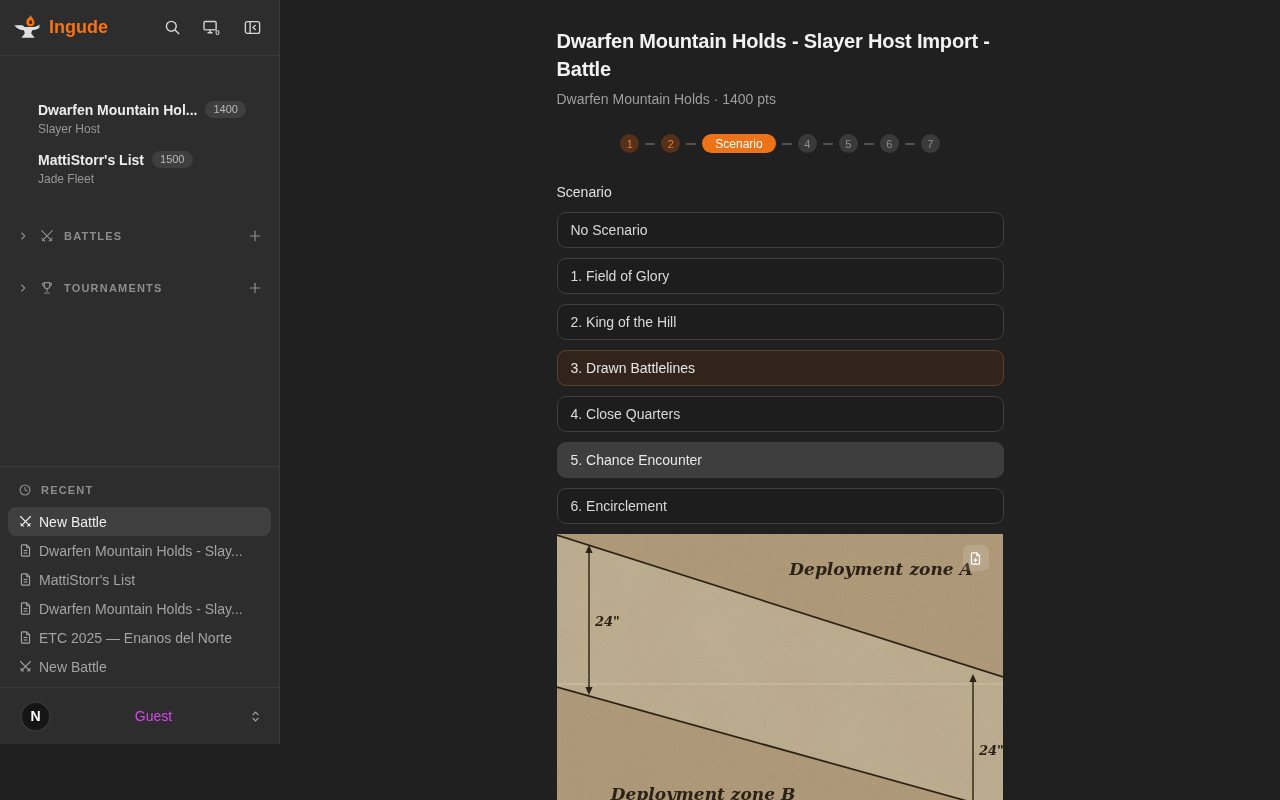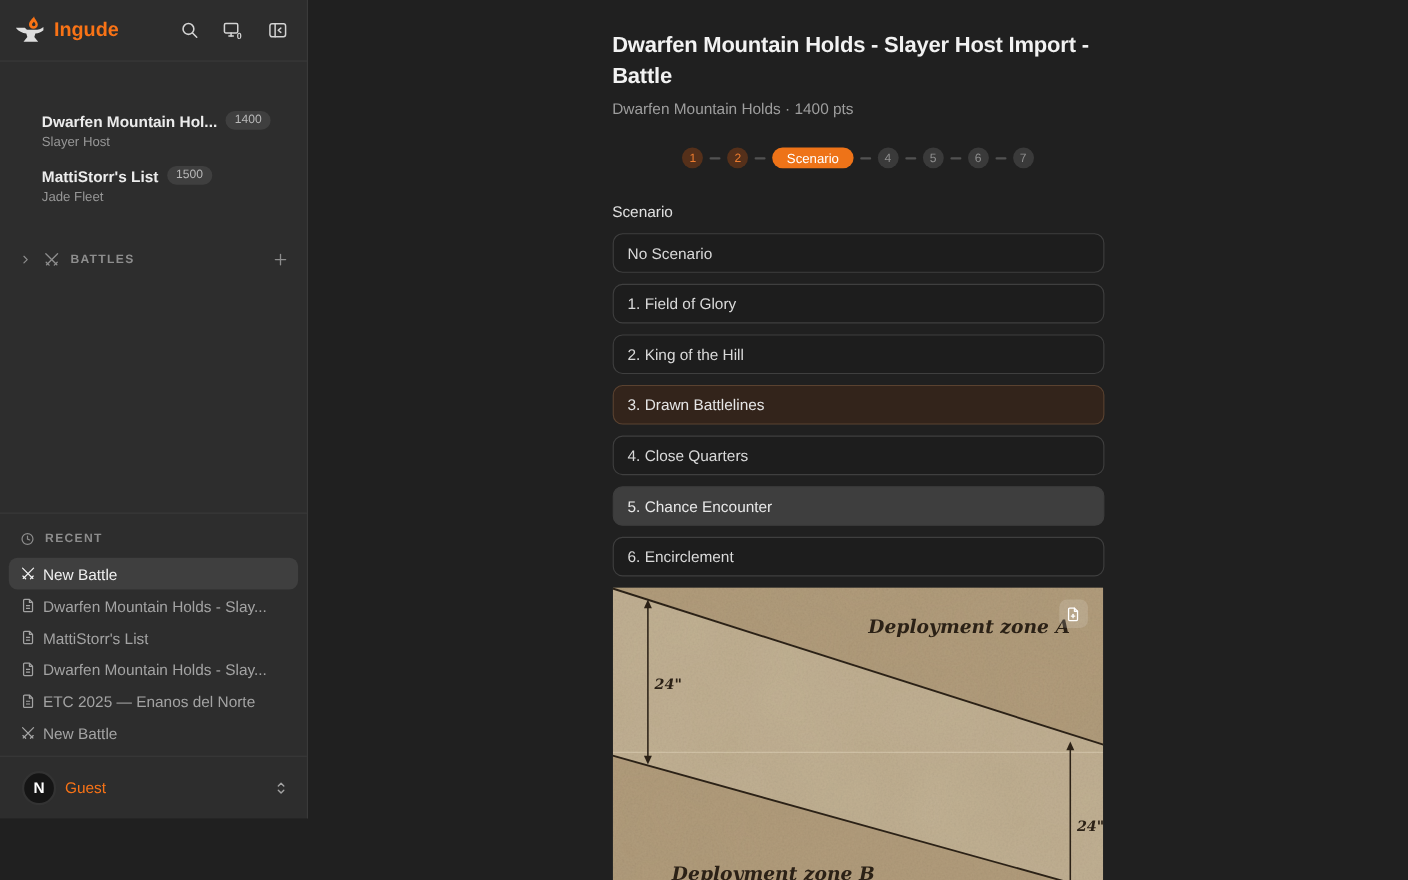--- a/index.html
+++ b/index.html
@@ -41,21 +41,21 @@
   .recent-item { display:flex; align-items:center; gap:6px; height:29px; padding:0 10px;
     border-radius:8px; color:#a3a3a3; font-size:14px; cursor:pointer; white-space:nowrap; }
   .recent-item.active { background:#3f3f3f; color:#efefef; }
   .recent-item .ri-icon { display:flex; flex-shrink:0; }
   .ri-label { overflow:hidden; text-overflow:ellipsis; }
 
   .user-row { border-top:1px solid #3a3a3a; height:57px; display:flex; align-items:center;
     padding:0 16px 0 20px; flex-shrink:0; cursor:pointer; }
   .avatar { width:31px; height:31px; border-radius:50%; background:#151515; border:2px solid #333;
     color:#fff; font-size:14px; font-weight:600; display:flex; align-items:center; justify-content:center; }
-  .user-name { font-size:14px; color:#f97316; margin-left:8px; flex:1; }
+  .user-name { font-size:14px; color:#d946ef; margin-left:8px; flex:1;text-align:center; }
   .user-unfold { color:#a3a3a3; display:flex; }
 
   
   .main { flex:1; height:800px; overflow:hidden; }
   .content { width:447px; margin:0 auto; padding-top:27px; }
   .page-title { font-size:20px; font-weight:700; line-height:28px; color:#f2f2f2;
     letter-spacing:-0.2px; width:462px; }
   .page-subtitle { font-size:14px; color:#9e9e9e; margin-top:8px; }
 
   .stepper { margin-top:27px; display:flex; align-items:center; justify-content:center; gap:6px; }
@@ -162,20 +162,43 @@
         <span class="section-plus">
           <svg width="16" height="16" viewBox="0 0 24 24" fill="none" stroke="currentColor" stroke-width="1.8" stroke-linecap="round">
               <line x1="12" y1="5" x2="12" y2="19"></line>
               <line x1="5" y1="12" x2="19" y2="12"></line>
             </svg>
         </span>
       </div>
 
       <div class="gap-md"></div>
 
+      <div class="section-row">
+        <span class="section-chevron">
+          <svg width="12" height="12" viewBox="0 0 24 24" fill="none" stroke="currentColor" stroke-width="2.2" stroke-linecap="round" stroke-linejoin="round">
+              <polyline points="9.5,6 15.5,12 9.5,18"></polyline>
+            </svg>
+        </span>
+        <span class="section-icon">
+          <svg width="16" height="16" viewBox="0 0 24 24" fill="none" stroke="currentColor" stroke-width="1.8" stroke-linecap="round" stroke-linejoin="round">
+            <path d="M8 4h8v5a4 4 0 0 1-8 0z"></path>
+            <path d="M8 5H5.5v1.5A3 3 0 0 0 8 9.5"></path>
+              <path d="M16 5h2.5v1.5A3 3 0 0 1 16 9.5"></path>
+            <line x1="12" y1="13" x2="12" y2="17"></line>
+              <line x1="8.5" y1="19.5" x2="15.5" y2="19.5"></line>
+          </svg>
+        </span>
+        <span class="section-label">TOURNAMENTS</span>
+        <span class="section-plus">
+          <svg width="16" height="16" viewBox="0 0 24 24" fill="none" stroke="currentColor" stroke-width="1.8" stroke-linecap="round">
+              <line x1="12" y1="5" x2="12" y2="19"></line>
+              <line x1="5" y1="12" x2="19" y2="12"></line>
+            </svg>
+        </span>
+      </div>
     </nav>
 
     <div class="recent">
       <div class="recent-label-row">
         <span style="display:flex">
           <svg width="14" height="14" viewBox="0 0 24 24" fill="none" stroke="currentColor" stroke-width="1.9" stroke-linecap="round">
               <circle cx="12" cy="12" r="8.5"></circle>
               <polyline points="12,7.5 12,12 15.5,13.5"></polyline>
             </svg>
         </span>

